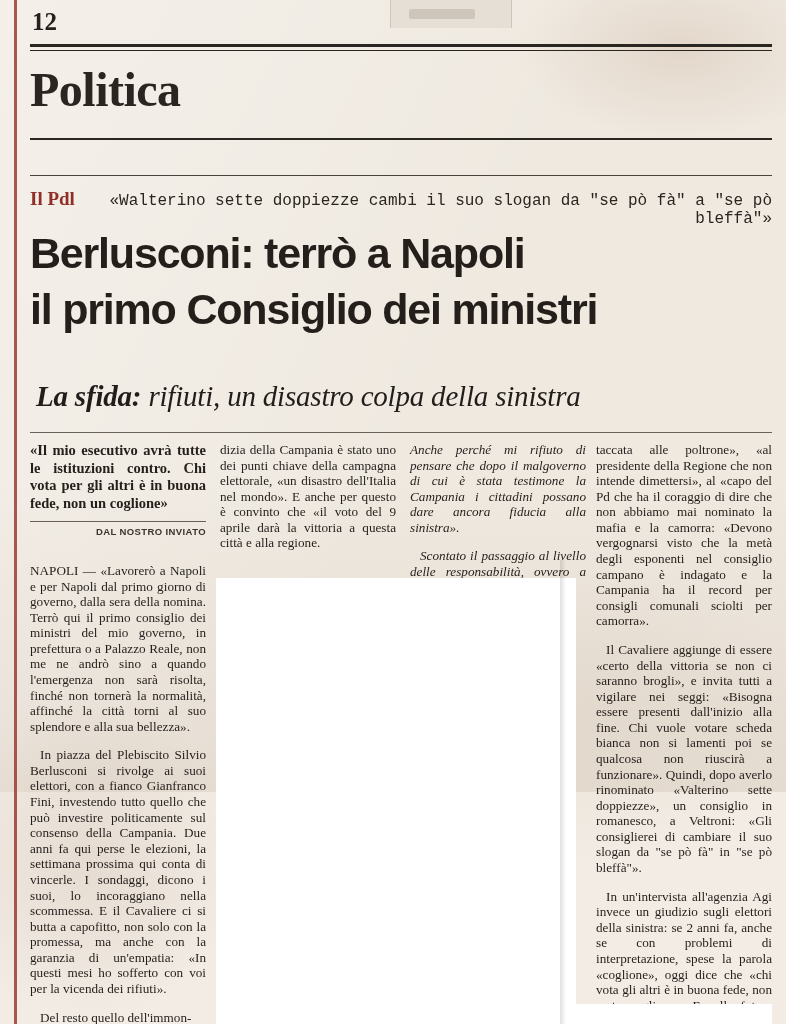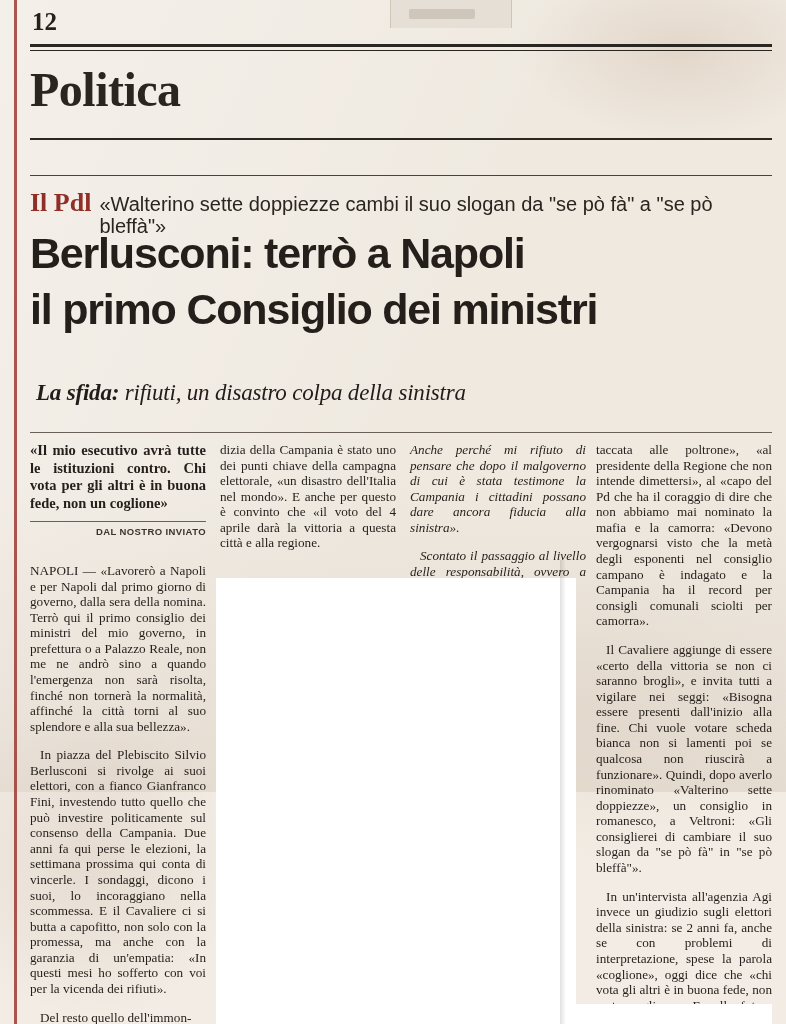--- a/index.html
+++ b/index.html
@@ -97,30 +97,31 @@
     position: absolute;
     left: 30px;
     top: 188px;
     width: 742px;
     display: flex;
     align-items: baseline;
     gap: 8px;
   }
   .kicker-tag {
     font-family: "Liberation Serif", serif;
-    font-size: 26px;
+    font-size: 19px;
     font-weight: bold;
     color: #8f2f28;
     white-space: nowrap;
   }
   .kicker-text {
-    font-family: Liberation Sans, sans-serif;
-    font-size: 20px;
+    font-family: Liberation Mono, monospace;
+    font-size: 16px;
     color: #2b2521;
     line-height: 1.1;
+    text-align: right;
   }
 
   .headline {
     position: absolute;
     left: 30px;
     width: 742px;
     font-family: "Liberation Sans", sans-serif;
     font-weight: bold;
     font-size: 43px;
     line-height: 1.0;
@@ -130,21 +131,21 @@
   .headline.l1 { top: 232px; }
   .headline.l2 { top: 288px; }
 
   .subhead {
     position: absolute;
     left: 36px;
     top: 380px;
     width: 742px;
     font-family: "Liberation Serif", serif;
     font-style: italic;
-    font-size: 23px;
+    font-size: 29px;
     color: #221d1a;
     letter-spacing: -0.2px;
   }
   .subhead .bold-part { font-weight: bold; }
 
   .rule-under-subhead { left: 30px; top: 432px; width: 742px; height: 1px; background: #6a6058; }
 
   
   .cols {
     position: absolute;
@@ -269,21 +270,21 @@
     <div class="col col1">
       <div class="pullquote">«Il mio esecutivo avrà tutte le istituzioni contro. Chi vota per gli altri è in buona fede, non un coglione»</div>
       <div class="byline-rule"></div>
       <div class="byline-small">DAL NOSTRO INVIATO</div>
       <p class="first">NAPOLI — «Lavorerò a Napoli e per Napoli dal primo giorno di governo, dalla sera della nomina. Terrò qui il primo consiglio dei ministri del mio governo, in prefettura o a Palazzo Reale, non me ne andrò sino a quando l'emergenza non sarà risolta, finché non tornerà la normalità, affinché la città torni al suo splendore e alla sua bellezza».</p>
       <p>In piazza del Plebiscito Silvio Berlusconi si rivolge ai suoi elettori, con a fianco Gianfranco Fini, investendo tutto quello che può investire politicamente sul consenso della Campania. Due anni fa qui perse le elezioni, la settimana prossima qui conta di vincerle. I sondaggi, dicono i suoi, lo incoraggiano nella scommessa. E il Cavaliere ci si butta a capofitto, non solo con la promessa, ma anche con la garanzia di un'empatia: «In questi mesi ho sofferto con voi per la vicenda dei rifiuti».</p>
       <p>Del resto quello dell'immon-</p>
     </div>
 
     <div class="col col2">
-      <p class="first">dizia della Campania è stato uno dei punti chiave della campagna elettorale, «un disastro dell'Italia nel mondo». E anche per questo è convinto che «il voto del 4 aprile darà la vittoria a questa città e alla regione.</p>
+      <p class="first">dizia della Campania è stato uno dei punti chiave della campagna elettorale, «un disastro dell'Italia nel mondo». E anche per questo è convinto che «il voto del 9 aprile darà la vittoria a questa città e alla regione.</p>
     </div>
 
     <div class="col col3">
       <p class="first">Anche perché mi rifiuto di pensare che dopo il malgoverno di cui è stata testimone la Campania i cittadini possano dare ancora fiducia alla sinistra».</p>
       <p>Scontato il passaggio al livello delle responsabilità, ovvero a quella «sinistra che resta at-</p>
     </div>
 
     <div class="col col4">
       <p class="first">taccata alle poltrone», «al presidente della Regione che non intende dimettersi», al «capo del Pd che ha il coraggio di dire che non abbiamo mai nominato la mafia e la camorra: «Devono vergognarsi visto che la metà degli esponenti nel consiglio campano è indagato e la Campania ha il record per consigli comunali sciolti per camorra».</p>
       <p>Il Cavaliere aggiunge di essere «certo della vittoria se non ci saranno brogli», e invita tutti a vigilare nei seggi: «Bisogna essere presenti dall'inizio alla fine. Chi vuole votare scheda bianca non si lamenti poi se qualcosa non riuscirà a funzionare». Quindi, dopo averlo rinominato «Valterino sette doppiezze», un consiglio in romanesco, a Veltroni: «Gli consiglierei di cambiare il suo slogan da "se pò fà" in "se pò bleffà"».</p>

